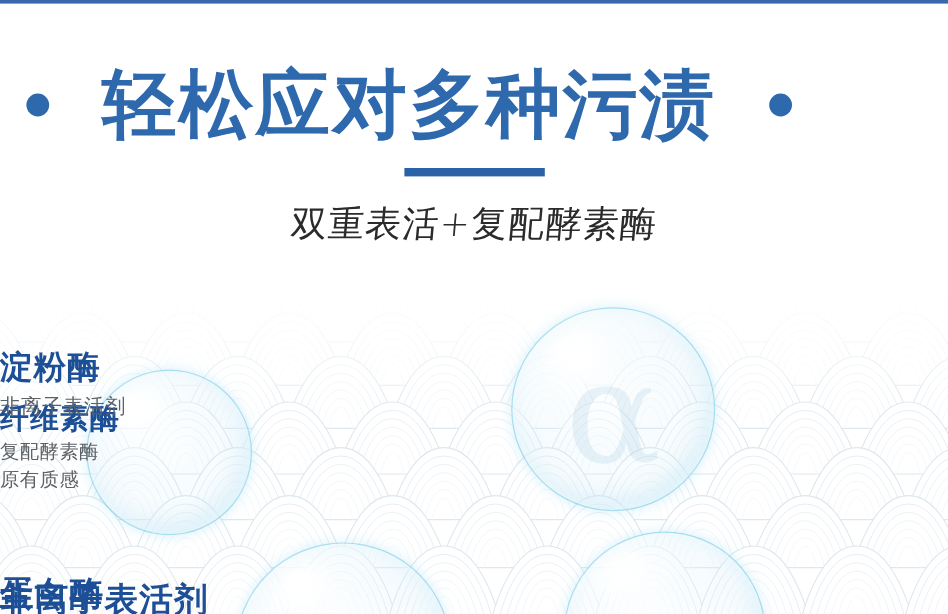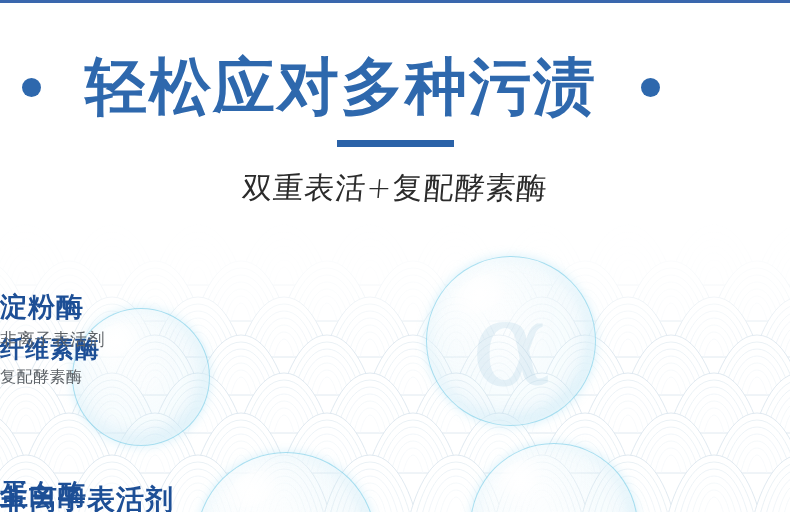--- a/index.html
+++ b/index.html
@@ -434,20 +434,21 @@
     <div id="title-underline"></div>
     <div id="subtitle">双重表活+复配酵素酶</div>
   </div>
 
   <div class="bubble" id="bubble-cellulase">
     <span class="spec"></span>
   </div>
   <div class="bubble-label" id="label-cellulase">
     <div class="b-title">纤维素酶</div>
     <div class="b-sub">复配酵素酶</div>
+    <div class="b-sub">原有质感</div>
   </div>
 
   <div class="bubble" id="bubble-amylase">
     <span class="spec"></span>
     <div id="wm-alpha">α</div>
   </div>
   <div class="bubble-label" id="label-amylase">
     <div class="b-title">淀粉酶</div>
     <div class="b-sub">非离子表活剂</div>
   </div>

